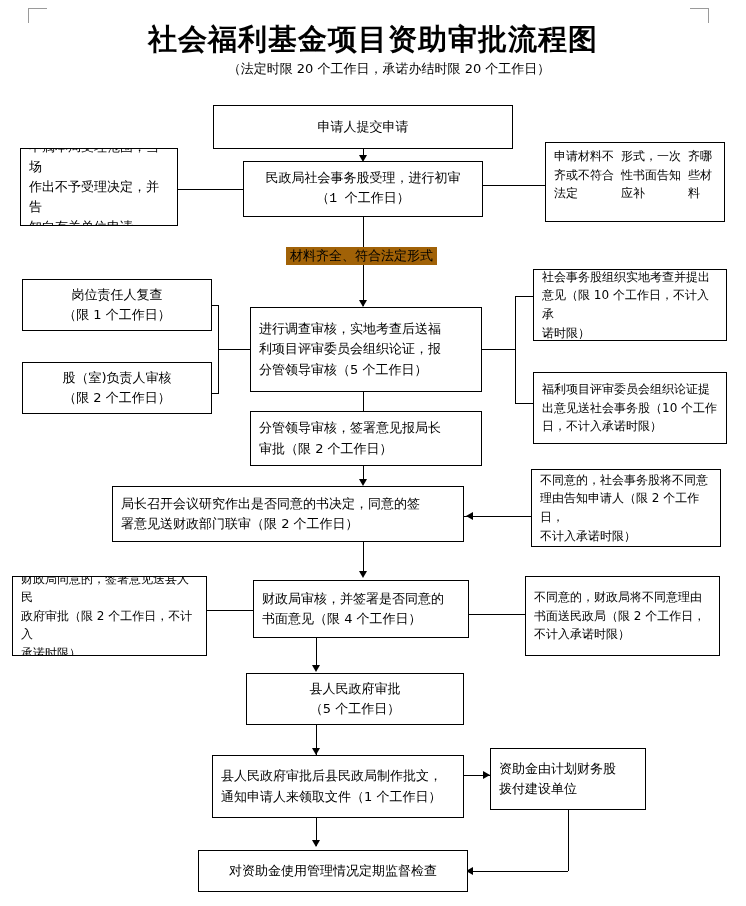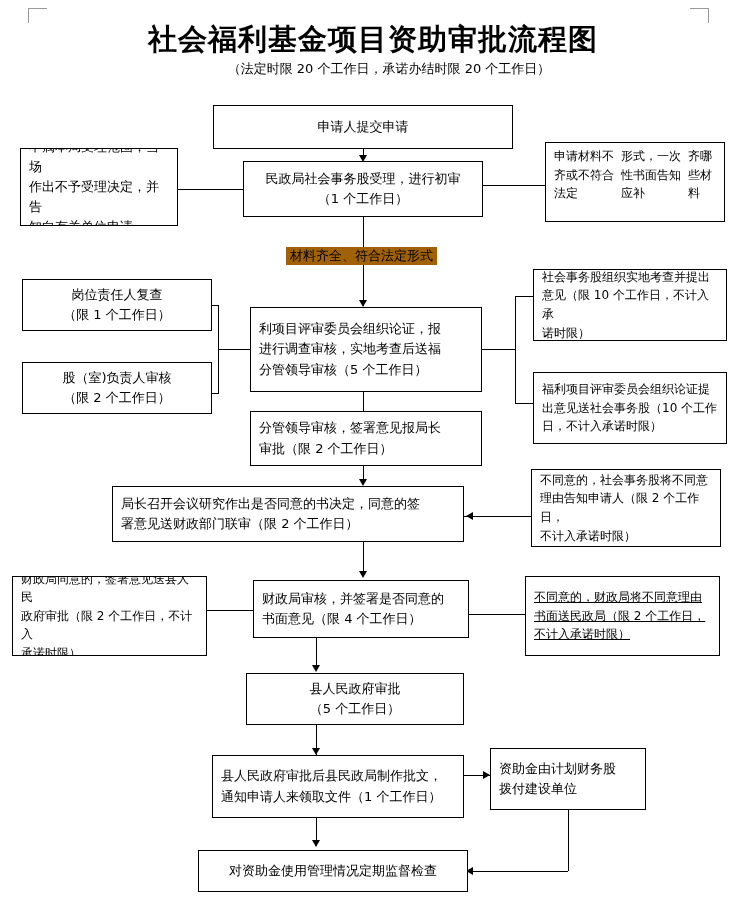--- a/index.html
+++ b/index.html
@@ -122,21 +122,21 @@
   <div class="title">社会福利基金项目资助审批流程图</div>
   <div class="subtitle">（法定时限 20 个工作日，承诺办结时限 20 个工作日）</div>
 
   <div class="node center" style="left:213px; top:91px; width:300px; height:44px;margin-top:14px;">
     <span class="txt">申请人提交申请</span>
   </div>
 
   <div class="ln v" style="left:363px; top:135px; height:23px;"></div>
   <div class="arrow down" style="left:359px; top:155px;"></div>
 
-  <div class="node center" style="left:243px; top:161px; width:240px; height:56px; flex-direction:column;">
+  <div class="node center" style="left:243px; top:161px; width:240px; height:56px; flex-direction:column;font-family:Liberation Mono, monospace;">
     <span class="txt">民政局社会事务股受理，进行初审</span>
     <span class="txt">（1 个工作日）</span>
   </div>
 
   <div class="ln h" style="left:178px; top:189px; width:65px;"></div>
 
   <div class="ln h" style="left:483px; top:185px; width:62px;"></div>
 
   <div class="node left" style="left:20px; top:148px; width:158px; height:78px; flex-direction:column; align-items:flex-start; justify-content:center;">
     <span class="txt">不属本局受理范围，当场</span>
@@ -148,22 +148,22 @@
     <span class="txt">申请材料不齐或不符合法定</span>
     <span class="txt">形式，一次性书面告知应补</span>
     <span class="txt">齐哪些材料</span>
   </div>
 
   <div class="ln v" style="left:363px; top:217px; height:89px;"></div>
   <div class="arrow down" style="left:359px; top:300px;"></div>
   <div class="lbl" style="left:286px; top:247px; padding:0 4px;">材料齐全、符合法定形式</div>
 
   <div class="node left" style="left:250px; top:307px; width:232px; height:85px; flex-direction:column; align-items:flex-start; justify-content:center;">
+    <span class="txt">进行调查审核，实地考查后送福</span>
     <span class="txt">利项目评审委员会组织论证，报</span>
-    <span class="txt">进行调查审核，实地考查后送福</span>
     <span class="txt">分管领导审核（5 个工作日）</span>
   </div>
 
   <div class="ln h" style="left:218px; top:349px; width:32px;"></div>
   <div class="ln v" style="left:218px; top:305px; height:88px;"></div>
   <div class="ln h" style="left:212px; top:305px; width:7px;"></div>
   <div class="ln h" style="left:212px; top:393px; width:7px;"></div>
   <div class="ln v" style="left:212px; top:305px; height:0px;"></div>
   <div class="ln h" style="left:178px; top:305px; width:40px;"></div>
   <div class="ln h" style="left:178px; top:393px; width:40px;"></div>
@@ -230,21 +230,21 @@
   <div class="ln h" style="left:207px; top:610px; width:46px;"></div>
 
   <div class="ln h" style="left:469px; top:614px; width:56px;"></div>
 
   <div class="node left" style="left:12px; top:576px; width:195px; height:80px; flex-direction:column; align-items:flex-start; justify-content:center; font-size:12px;">
     <span class="txt">财政局同意的，签署意见送县人民</span>
     <span class="txt">政府审批（限 2 个工作日，不计入</span>
     <span class="txt">承诺时限）</span>
   </div>
 
-  <div class="node left" style="left:525px; top:576px; width:195px; height:80px; flex-direction:column; align-items:flex-start; justify-content:center; font-size:12px;text-decoration:underline;">
+  <div class="node left" style="left:525px; top:576px; width:195px; height:80px; flex-direction:column; align-items:flex-start; justify-content:center; font-size:12px;">
     <span class="txt">不同意的，财政局将不同意理由</span>
     <span class="txt">书面送民政局（限 2 个工作日，</span>
     <span class="txt">不计入承诺时限）</span>
   </div>
 
   <div class="ln v" style="left:316px; top:638px; height:32px;"></div>
   <div class="arrow down" style="left:312px; top:665px;"></div>
 
   <div class="node center" style="left:246px; top:673px; width:218px; height:52px; flex-direction:column;">
     <span class="txt">县人民政府审批</span>

